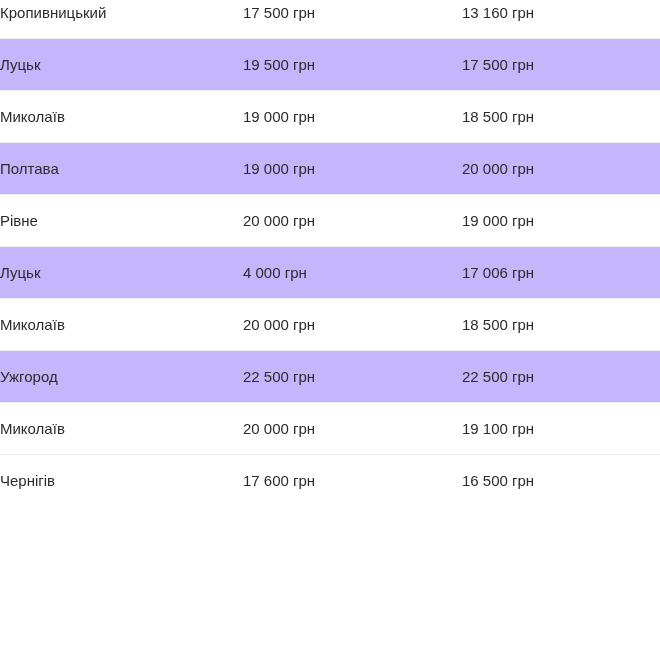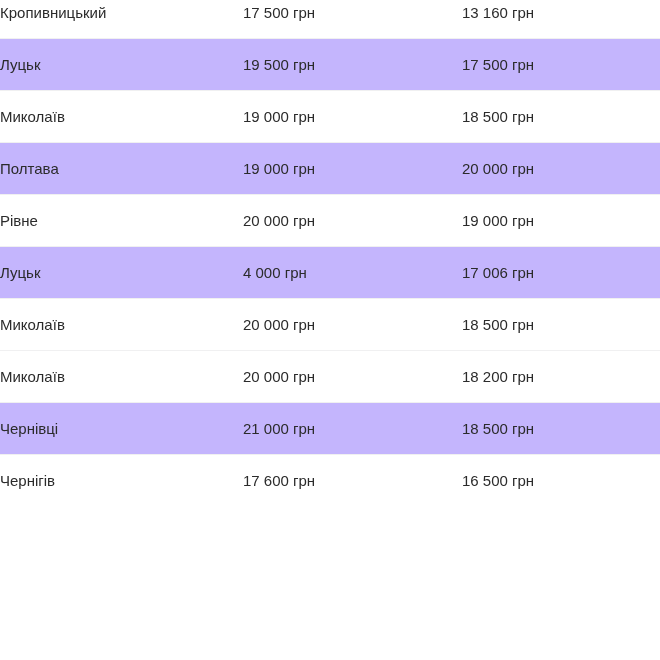--- a/index.html
+++ b/index.html
@@ -98,29 +98,29 @@
           <tr class="row-even">
             <td class="col-city">Луцьк</td>
             <td class="col-v1">4 000 грн</td>
             <td class="col-v2">17 006 грн</td>
           </tr>
           <tr class="row-odd">
             <td class="col-city">Миколаїв</td>
             <td class="col-v1">20 000 грн</td>
             <td class="col-v2">18 500 грн</td>
           </tr>
+          <tr class="row-even">
+            <td class="col-city">Ужгород</td>
+            <td class="col-v1">22 500 грн</td>
+            <td class="col-v2">22 500 грн</td>
+          </tr>
           <tr class="row-odd">
             <td class="col-city">Миколаїв</td>
             <td class="col-v1">20 000 грн</td>
-            <td class="col-v2">18 200 грн</td>
-          </tr>
-          <tr class="row-even">
-            <td class="col-city">Чернівці</td>
-            <td class="col-v1">21 000 грн</td>
-            <td class="col-v2">18 500 грн</td>
+            <td class="col-v2">19 100 грн</td>
           </tr>
           <tr class="row-odd">
             <td class="col-city">Чернігів</td>
             <td class="col-v1">17 600 грн</td>
             <td class="col-v2">16 500 грн</td>
           </tr>
         </tbody>
     </table>
   </div>
 </div>

